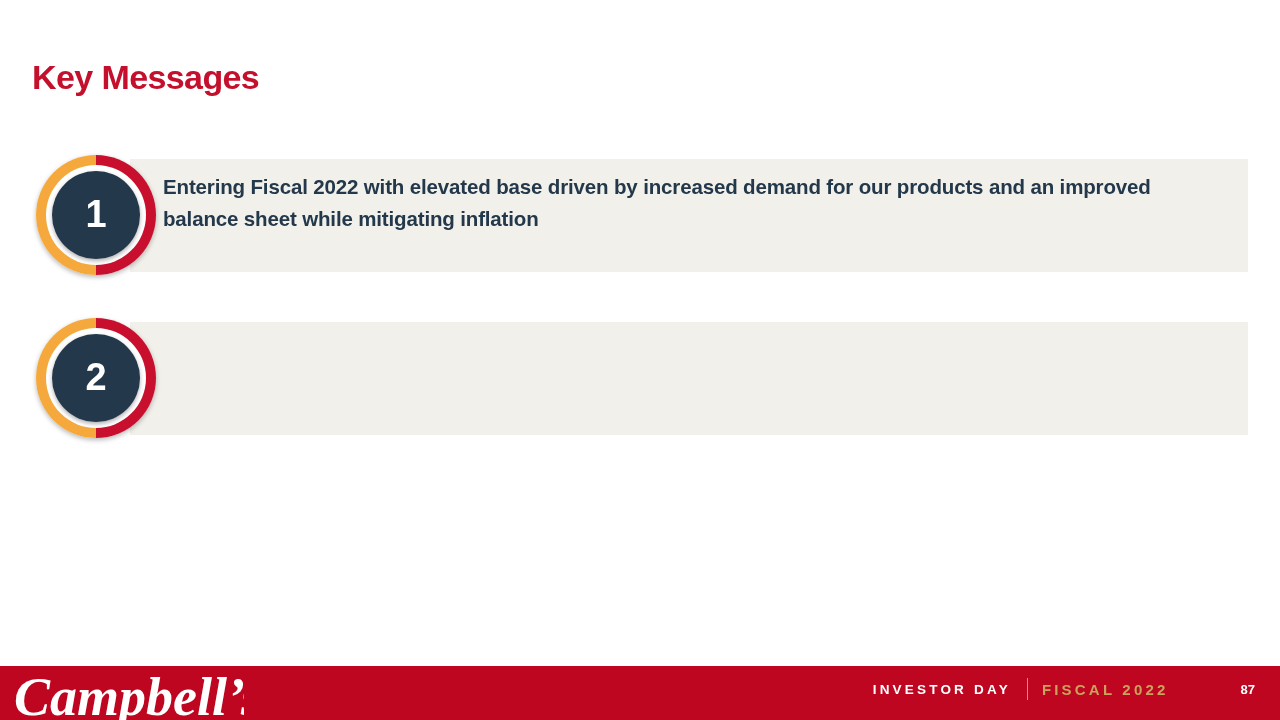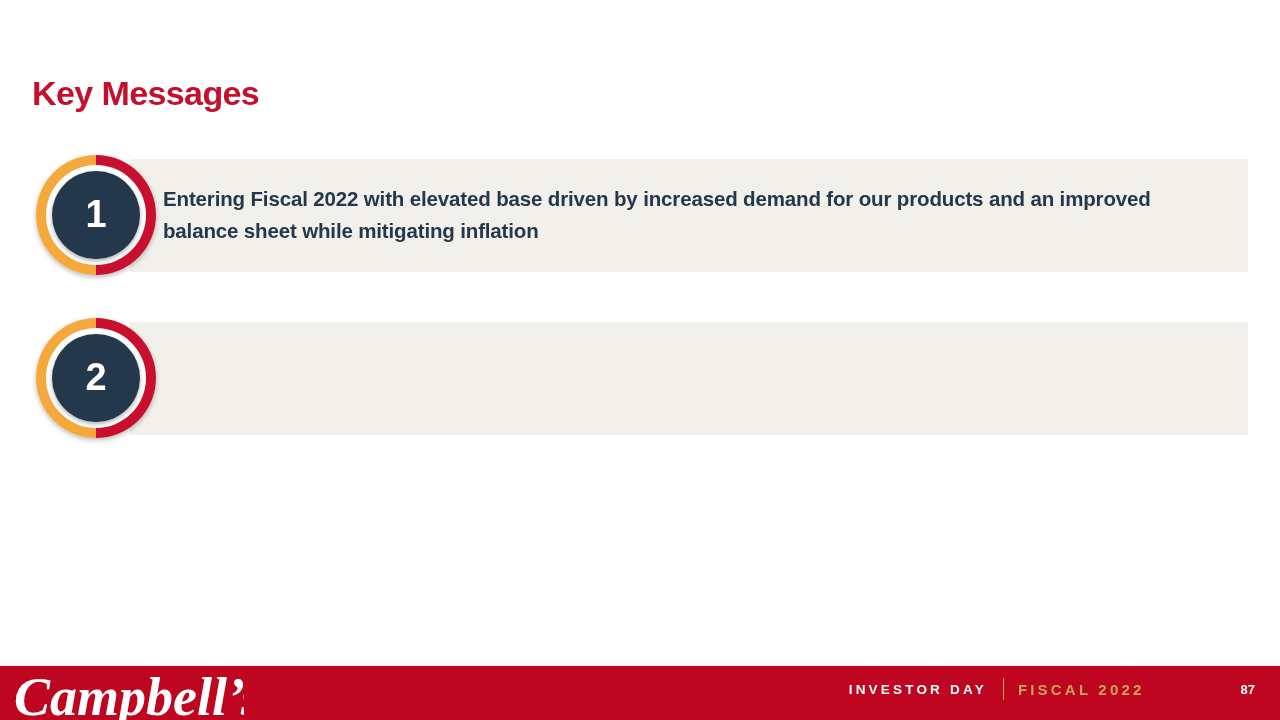--- a/index.html
+++ b/index.html
@@ -12,21 +12,21 @@
     background: #ffffff;
     font-family: "Liberation Sans", sans-serif;
     overflow: hidden;
     position: relative;
   }
 
   
   #slide-title {
     position: absolute;
     left: 32px;
-    top: 76px;
+    top: 60px;
     font-size: 34px;
     font-weight: bold;
     color: #c4102c;
     letter-spacing: -0.6px;
     line-height: 1;
     white-space: nowrap;
     text-align: center;
   }
 
   
@@ -44,21 +44,21 @@
     left: 130px;
     top: 6px;
     width: 1118px;
     height: 113px;
     background: #f2f0ea;
   }
 
   .message-text {
     position: absolute;
     left: 163px;
-    top: 30px;
+    top: 18px;
     width: 1060px;
     font-size: 20.5px;
     font-weight: bold;
     line-height: 32px;
     color: #23384a;
     letter-spacing: -0.15px;
   }
   #message-row-2 .message-text {
     top: 31px;
   }
@@ -154,21 +154,21 @@
   #footer-fiscal-label {
     color: #c9a35b;
     font-size: 15px;
     font-weight: bold;
     letter-spacing: 3.2px;
   }
   #page-number {
     color: #ffffff;
     font-size: 13px;
     font-weight: bold;
-    margin-left: 96px;
+    margin-left: 72px;
     margin-right: 25px;
   }
 </style>
 </head>
 <body>
 
 <div id="slide-title">Key Messages</div>
 
 <div id="message-row-1" class="message-row">
   <div class="message-panel"></div>

